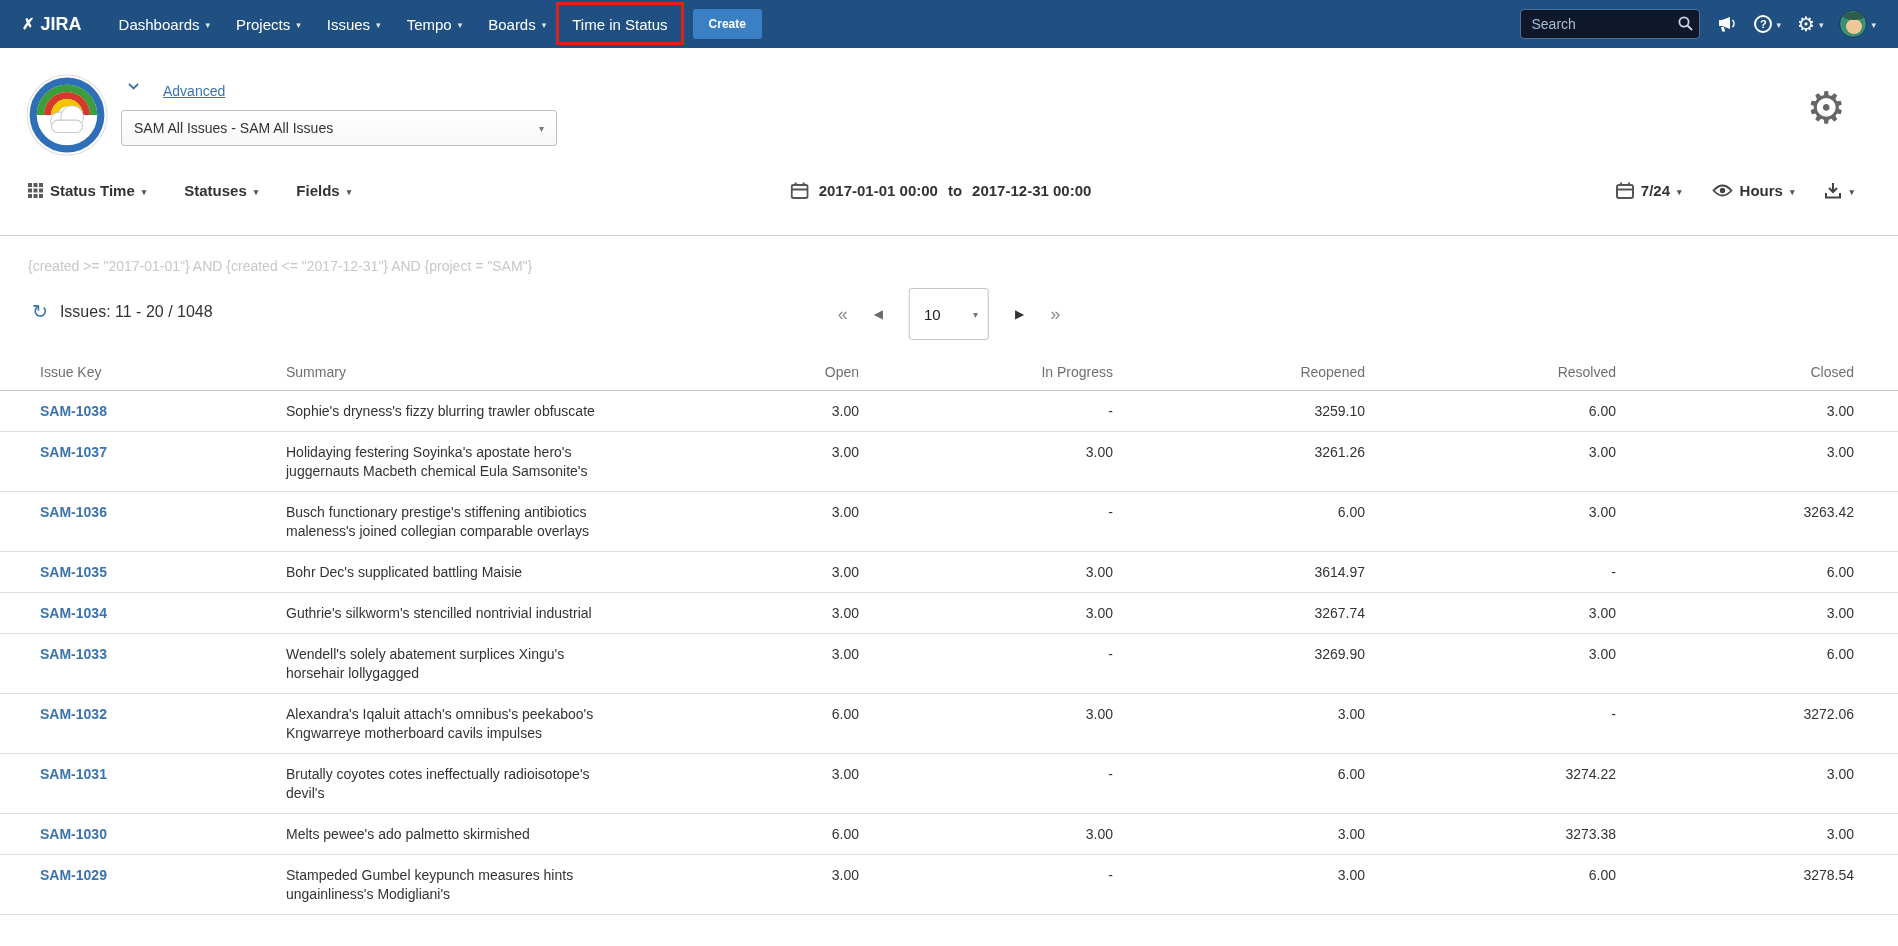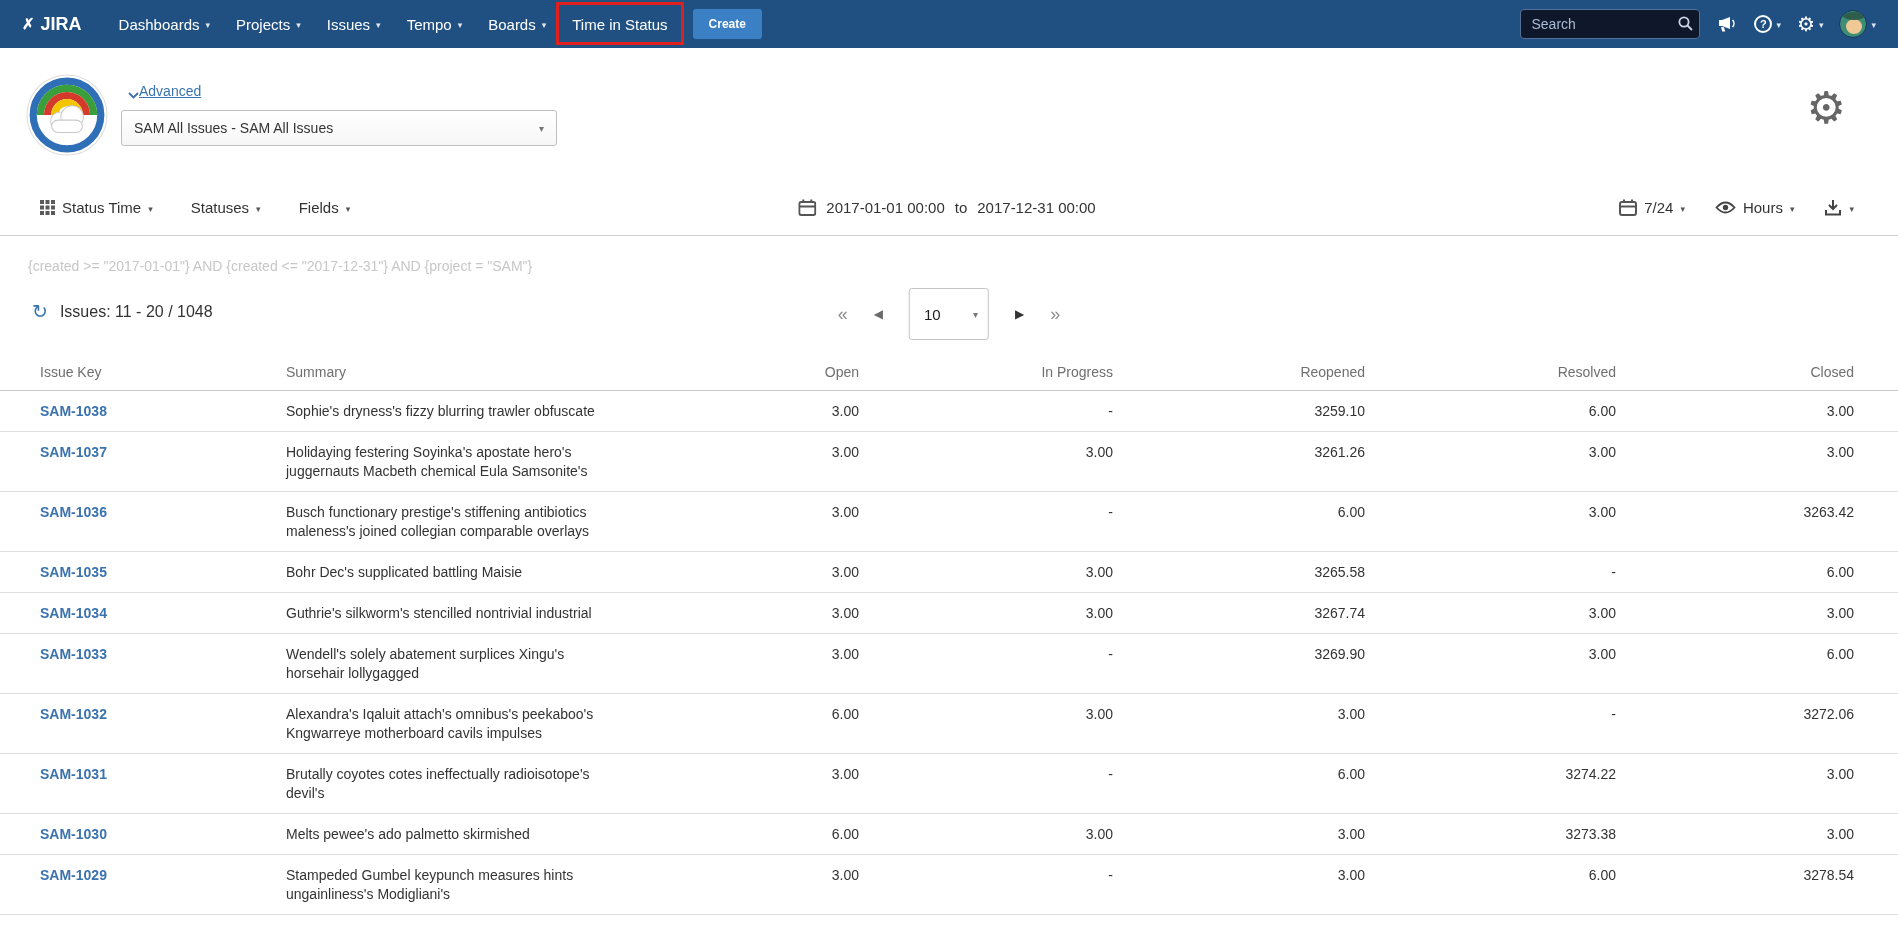--- a/index.html
+++ b/index.html
@@ -36,33 +36,33 @@
   .avatar { width:28px; height:28px; border-radius:50%; background:#3e8e75;
             position:relative; overflow:hidden; border:1px solid #14375e; }
   .avatar-face { position:absolute; left:6px; top:8px; width:16px; height:15px;
                  border-radius:50%; background:#f0c896; }
   .avatar-hat { position:absolute; left:3px; top:1px; width:22px; height:8px;
                 border-radius:50%; background:#2e5d4c; }
 
   
   .header { position:relative; height:188px; background:#fff; border-bottom:1px solid #d0d0d0; }
   .app-logo { position:absolute; left:26px; top:26px; cursor:pointer; }
-  .advanced-link { position:absolute; left:128px; top:35px; display:flex; align-items:flex-end;
-                   gap:0; color:#3b73af; font-size:14px; text-decoration:underline; cursor:pointer; }
+  .advanced-link { position:absolute; left:128px; top:35px; display:flex; align-items:flex-start;
+                   gap:24px; color:#3b73af; font-size:14px; text-decoration:underline; cursor:pointer; }
   .filter-select { position:absolute; left:121px; top:62px; width:436px; height:36px;
                    background:linear-gradient(#fff,#f7f7f7); border:1px solid #bfbfbf;
                    border-radius:3px; display:flex; align-items:center;
                    justify-content:space-between; padding:0 12px; font-size:14px;
                    color:#333; cursor:pointer; }
   .select-caret { color:#777; font-size:10px; }
   .header-gear { position:absolute; right:52px; top:38px; font-size:44px; color:#666;
                  line-height:1; cursor:pointer; }
 
-  .toolbar { position:absolute; left:40px; right:44px; top:134px; height:34px;
-             display:flex; align-items:flex-end; }
+  .toolbar { position:absolute; left:28px; right:44px; top:134px; height:34px;
+             display:flex; align-items:flex-start;font-weight:bold; }
   .tb-item { display:flex; align-items:center; gap:7px; font-size:15px; color:#333;
              cursor:pointer; white-space:nowrap; }
   .tb-left { display:flex; align-items:center; gap:38px; }
   .tb-caret { font-size:9px; color:#555; margin-top:2px; }
   .date-group { position:absolute; left:50%; transform:translateX(-50%);
                 display:flex; align-items:center; gap:10px; font-size:15px; color:#333; }
   .tb-right { margin-left:auto; display:flex; align-items:center; gap:30px; }
 
   
   .query { margin:22px 0 0 28px; font-size:14px; color:#c7c7c7; }
@@ -341,21 +341,21 @@
     <td class="num">3.00</td>
     <td class="num last">3263.42</td>
   </tr>
       <tr>
     <td class="col-key"><a>SAM-1035</a></td>
     <td>
           <div class="summary-text">Bohr Dec's supplicated battling Maisie</div>
         </td>
     <td class="num">3.00</td>
     <td class="num">3.00</td>
-    <td class="num">3265.58</td>
+    <td class="num">3614.97</td>
     <td class="num">-</td>
     <td class="num last">6.00</td>
   </tr>
       <tr>
     <td class="col-key"><a>SAM-1034</a></td>
     <td>
           <div class="summary-text">Guthrie's silkworm's stencilled nontrivial industrial</div>
         </td>
     <td class="num">3.00</td>
     <td class="num">3.00</td>

